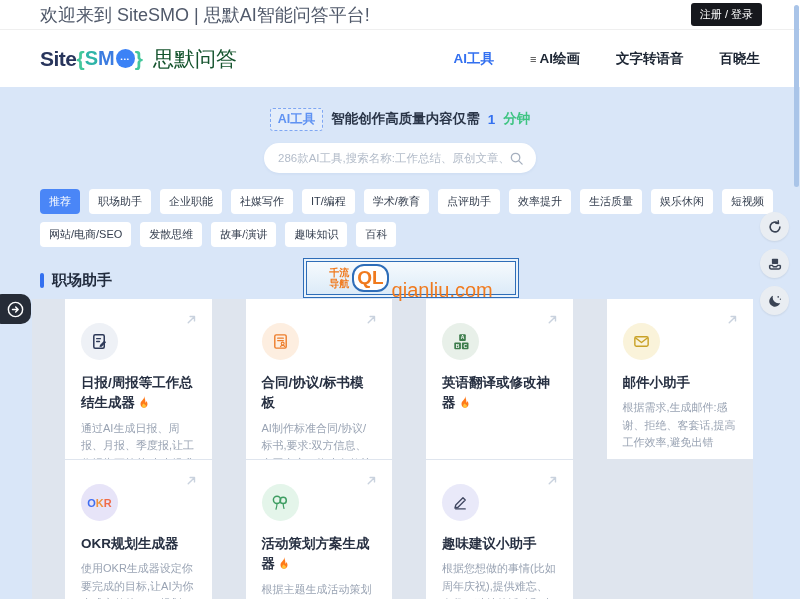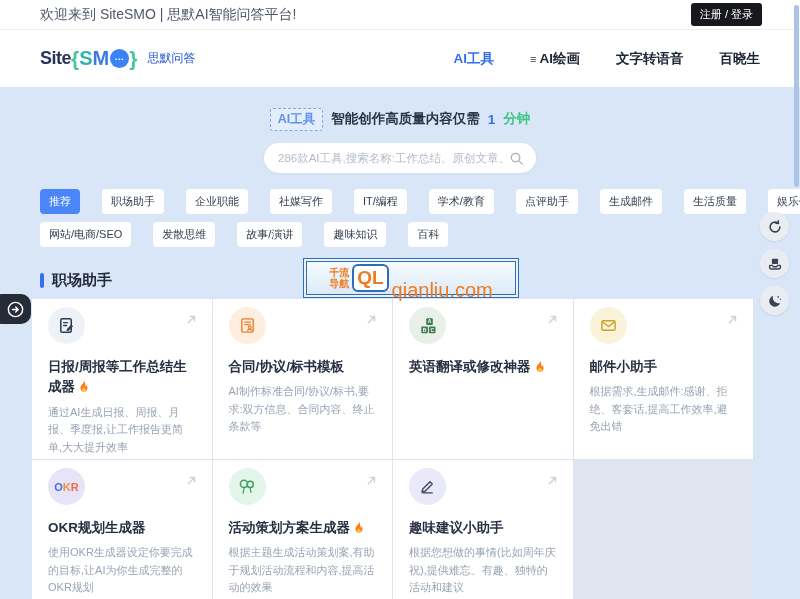--- a/index.html
+++ b/index.html
@@ -5,35 +5,35 @@
   html,body{margin:0;padding:0;}
   body{
     width:800px;height:599px;overflow:hidden;position:relative;
     background:#d9e6f8;
     font-family:"Liberation Sans","DejaVu Sans",sans-serif;
   }
   
   .topbar{height:30px;background:#fff;border-bottom:1px solid #efefef;
     display:flex;align-items:center;justify-content:space-between;
     padding:0 38px 0 40px;box-sizing:border-box;}
-  .topbar-text{font-size:14px;color:#50596a;white-space:nowrap;}
+  .topbar-text{font-size:18px;color:#50596a;white-space:nowrap;}
   .auth-btn{background:#16181d;color:#fff;font-size:11px;padding:4px 9px;
     border-radius:3px;border:none;cursor:pointer;white-space:nowrap;}
   
   .navbar{height:57px;background:#fff;display:flex;align-items:center;
     justify-content:space-between;padding:0 40px;box-sizing:border-box;}
   .brand{display:flex;align-items:center;}
-  .brand-site{font-size:18px;font-weight:bold;color:#28355c;letter-spacing:-0.5px;}
+  .brand-site{font-size:21px;font-weight:bold;color:#28355c;letter-spacing:-0.5px;}
   .brace{font-size:21px;font-weight:bold;color:#43c79b;}
   .brand-s{font-size:20px;font-weight:bold;color:#2fb4a8;}
   .brand-m{font-size:20px;font-weight:bold;color:#3c7ce0;margin-right:1px;}
   .logo-o{width:19px;height:19px;border-radius:50%;background:#3b82f6;
     display:inline-flex;align-items:center;justify-content:center;
     color:#fff;font-size:6px;letter-spacing:1px;font-weight:bold;}
-  .brand-name{font-size:12px;color:#1d4ed8;margin-left:10px;font-weight:500;}
+  .brand-name{font-size:21px;color:#14532d;margin-left:10px;font-weight:500;}
   .nav-menu{display:flex;gap:36px;align-items:center;}
   .nav-item{font-size:13.5px;color:#1c2533;font-weight:600;cursor:pointer;
     display:flex;align-items:center;white-space:nowrap;}
   .nav-item.active{color:#3370f0;}
   .nav-item .mini{font-size:11px;margin-right:3px;color:#333;}
   
   .hero{text-align:center;padding-top:12px;}
   .hero-title{font-size:21px;line-height:26px;font-weight:bold;color:#222c3e;
     letter-spacing:1.5px;margin:0;}
   .hero-sub{margin-top:9px;font-size:13.5px;font-weight:bold;color:#2a3548;
@@ -44,34 +44,34 @@
   .sub-unit{color:#3fc483;}
   .search-wrap{margin:13px auto 0;width:272px;height:30px;background:#fff;
     border-radius:16px;display:flex;align-items:center;padding:0 12px;
     box-sizing:border-box;box-shadow:0 1px 3px rgba(70,100,160,.08);}
   .search-input{border:none;outline:none;flex:1;font-size:11.5px;color:#333;
     background:transparent;min-width:0;}
   .search-input::placeholder{color:#b3bcc9;}
   .search-icon{display:flex;align-items:center;cursor:pointer;}
   
   .tags{margin:16px 0 0 40px;width:712px;}
-  .tag-row{display:flex;gap:22px;margin-bottom:8px;flex-wrap:nowrap;}
+  .tag-row{display:flex;gap:9px;margin-bottom:8px;flex-wrap:nowrap;}
   .tag{background:#fff;color:#333d4d;font-size:11px;padding:6px 9px;
     border-radius:4px;white-space:nowrap;cursor:pointer;line-height:13px;}
   .tag.active{background:#4a86f7;color:#fff;}
   
   .section-header{display:flex;align-items:center;gap:8px;margin:24px 0 9px 40px;}
   .section-bar{width:4px;height:15px;background:#3370f0;border-radius:2px;}
   .section-title{font-size:15px;font-weight:bold;color:#222c3e;}
   
   .tools-grid{margin:0 47px 0 32px;display:grid;
     grid-template-columns:repeat(4,1fr);grid-template-rows:160px 210px;
     gap:1px;background:#dfe5ee;}
-  .card{background:#fff;position:relative;padding:8px 16px;
-    box-sizing:border-box;overflow:hidden;cursor:pointer;}
+  .card{background:#fff;position:relative;padding:24px 16px;
+    box-sizing:border-box;overflow:hidden;cursor:pointer;margin-left:33px;}
   .card-icon{width:37px;height:37px;border-radius:50%;
     display:flex;align-items:center;justify-content:center;}
   .card-arrow{position:absolute;top:13px;right:13px;line-height:0;}
   .card-title{margin-top:13px;font-size:13.5px;font-weight:bold;color:#273042;
     line-height:1.5;}
   .card-title .flame{display:inline-block;vertical-align:-2px;margin-left:2px;line-height:0;}
   .card-desc{margin-top:6px;font-size:11px;color:#99a3b3;line-height:1.6;}
   .okr-text{font-weight:bold;font-size:11px;letter-spacing:0;}
   
   .float-right{position:absolute;right:11px;top:212px;display:flex;
@@ -85,21 +85,21 @@
     padding-right:6px;box-sizing:border-box;cursor:pointer;}
   
   .watermark{position:absolute;left:303px;top:258px;width:216px;height:40px;
     border:1px solid #2e6db8;background:#eaf3fb;padding:2px;
     box-sizing:border-box;cursor:pointer;}
   .watermark-inner{border:1px solid #2e6db8;height:100%;display:flex;
     align-items:center;justify-content:center;gap:3px;box-sizing:border-box;
     background:linear-gradient(#f6fafd,#dcebf8);}
   .wm-nav{color:#f07a1e;font-size:10px;font-weight:bold;line-height:1.15;
     text-align:right;white-space:nowrap;}
-  .wm-ql{background:#fff;border:2px solid #2e6db8;border-radius:6px;
+  .wm-ql{background:#fff;border:2px solid #2e6db8;border-radius:12px;
     color:#f07a1e;font-weight:bold;font-size:19px;padding:0 3px;line-height:1.25;}
   .wm-domain{color:#f07a1e;font-size:20px;white-space:nowrap;margin-top:25px;}
   
   .scroll-thumb{position:absolute;right:1px;top:5px;width:5px;height:182px;
     background:#a9c4e8;border-radius:3px;}
 </style>
 </head>
 <body>
 
 <div class="topbar">
@@ -145,21 +145,21 @@
 
 <div class="tags">
     <div class="tag-row">
       <span class="tag active">推荐</span>
       <span class="tag">职场助手</span>
       <span class="tag">企业职能</span>
       <span class="tag">社媒写作</span>
       <span class="tag">IT/编程</span>
       <span class="tag">学术/教育</span>
       <span class="tag">点评助手</span>
-      <span class="tag">生成邮件</span>
+      <span class="tag">效率提升</span>
       <span class="tag">生活质量</span>
       <span class="tag">娱乐休闲</span>
       <span class="tag">短视频</span>
     </div>
     <div class="tag-row">
       <span class="tag">网站/电商/SEO</span>
       <span class="tag">发散思维</span>
       <span class="tag">故事/演讲</span>
       <span class="tag">趣味知识</span>
       <span class="tag">百科</span>

